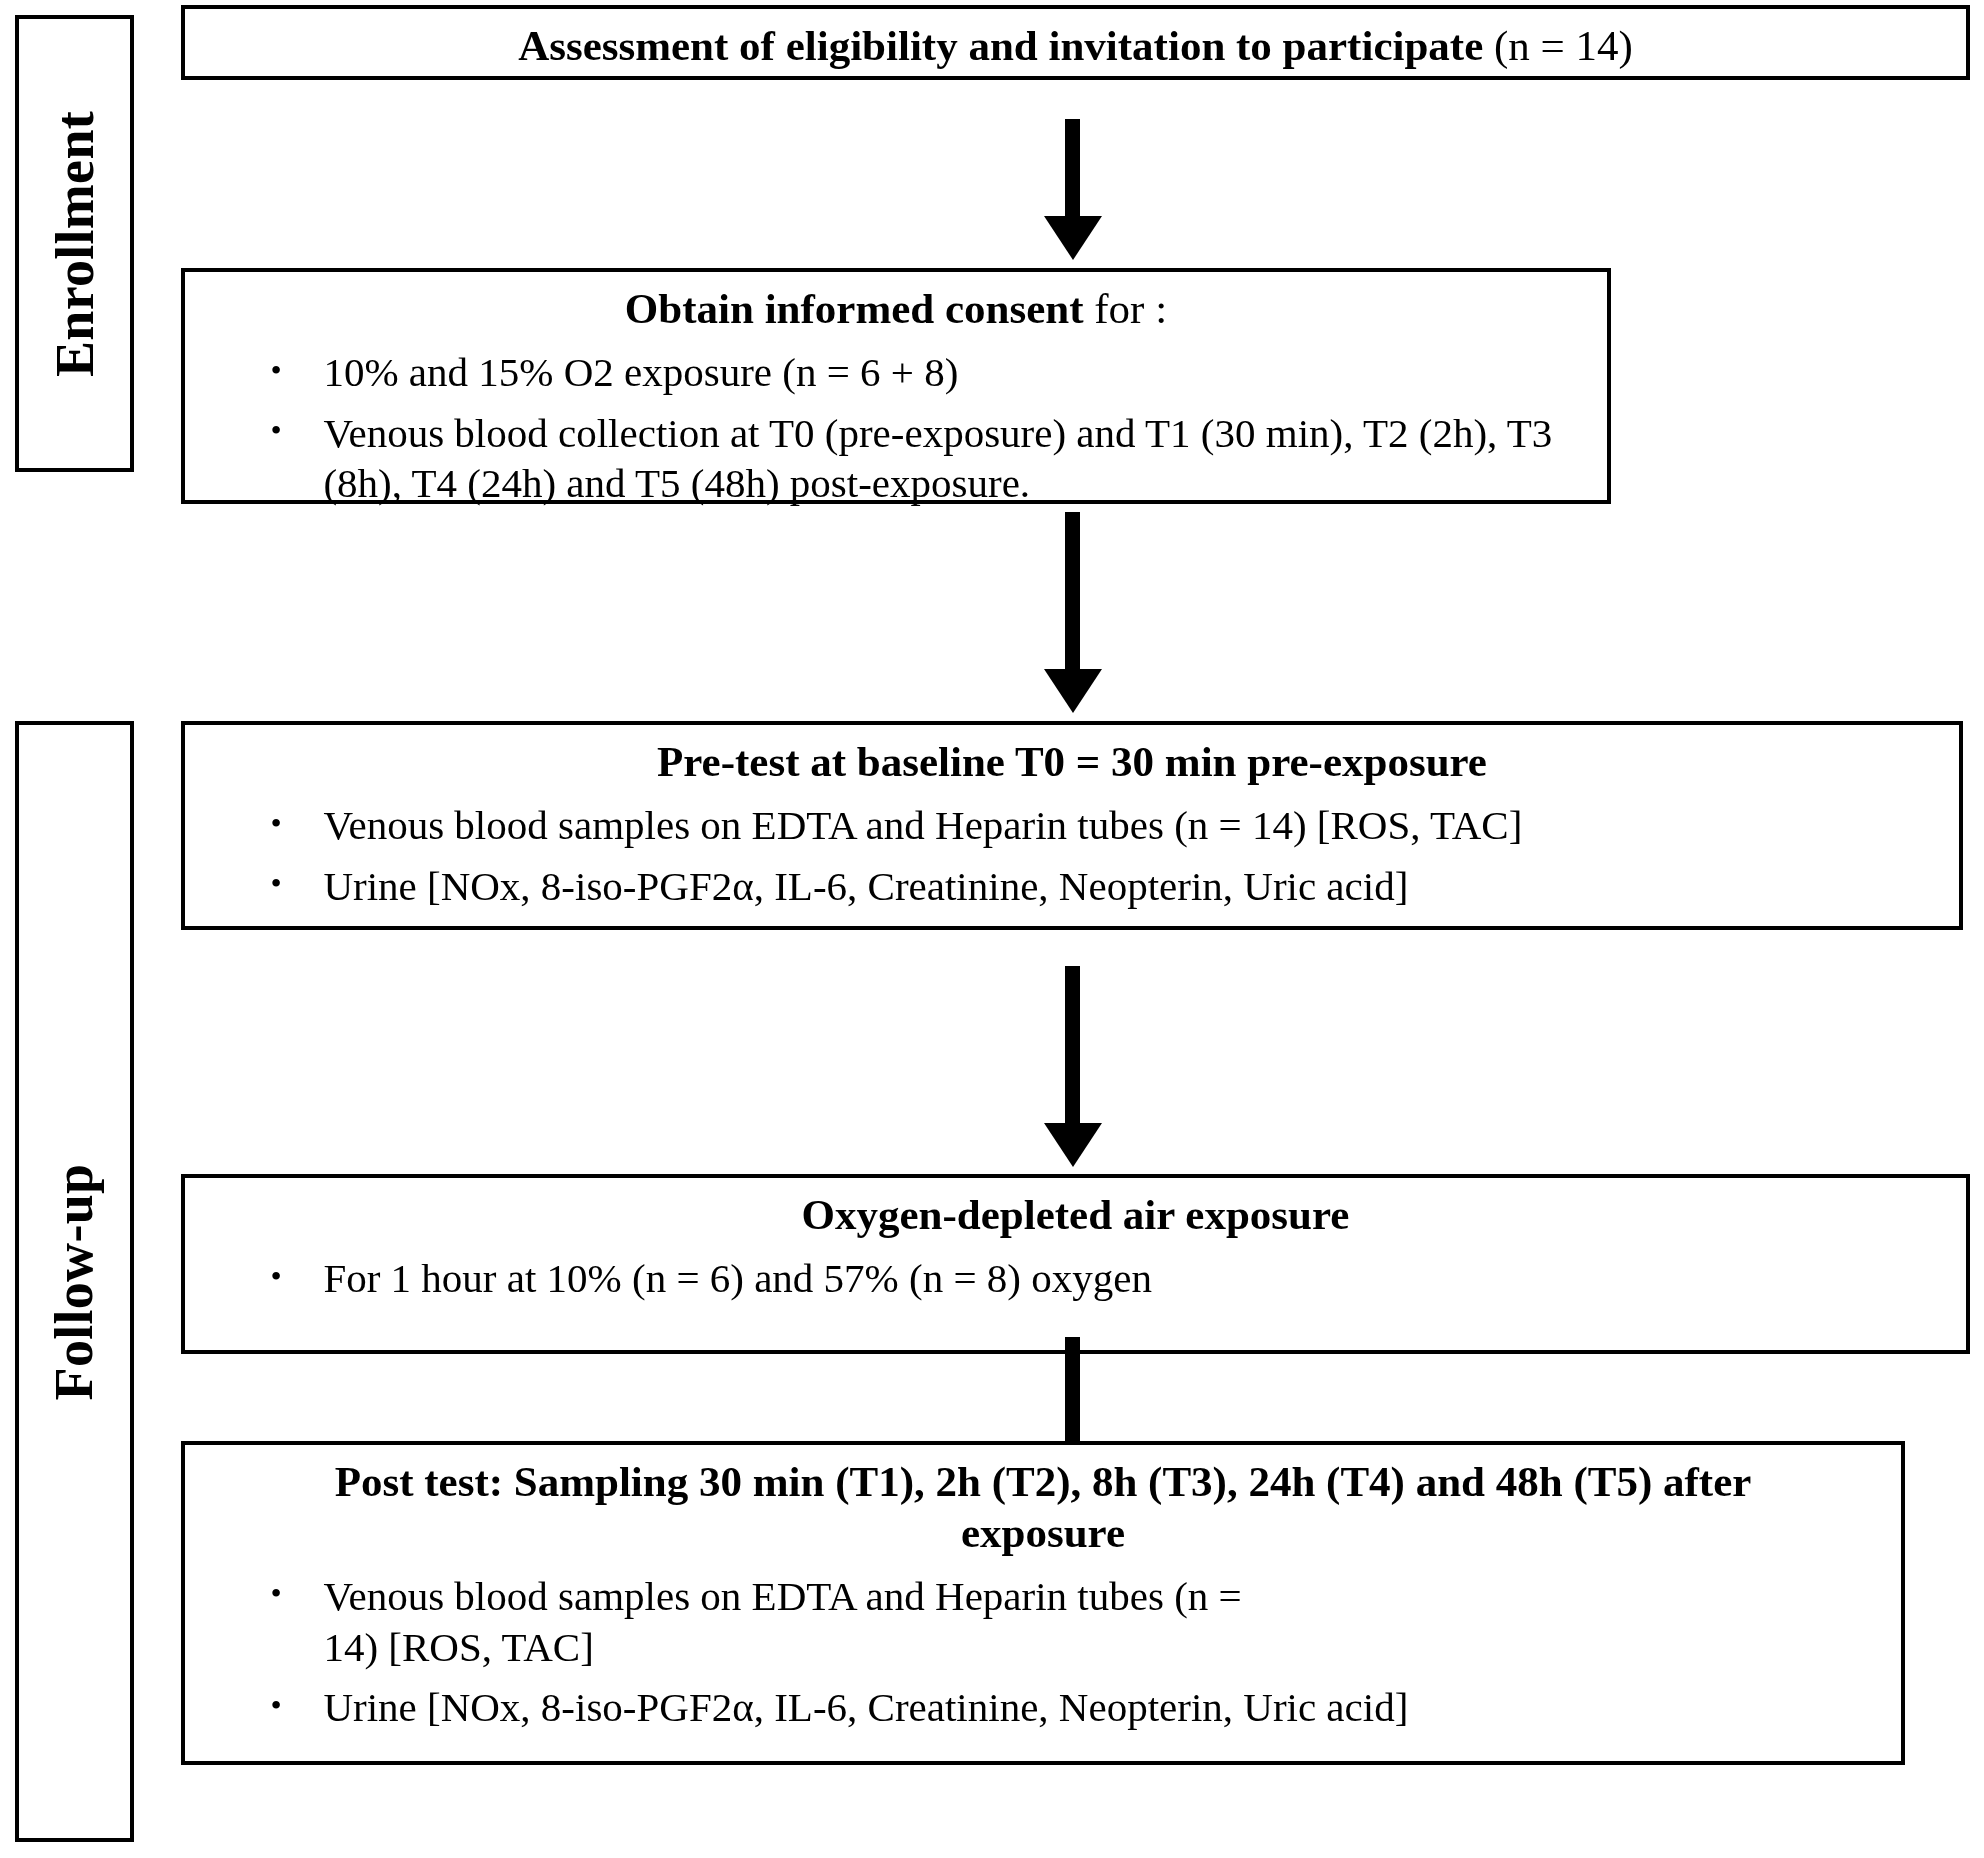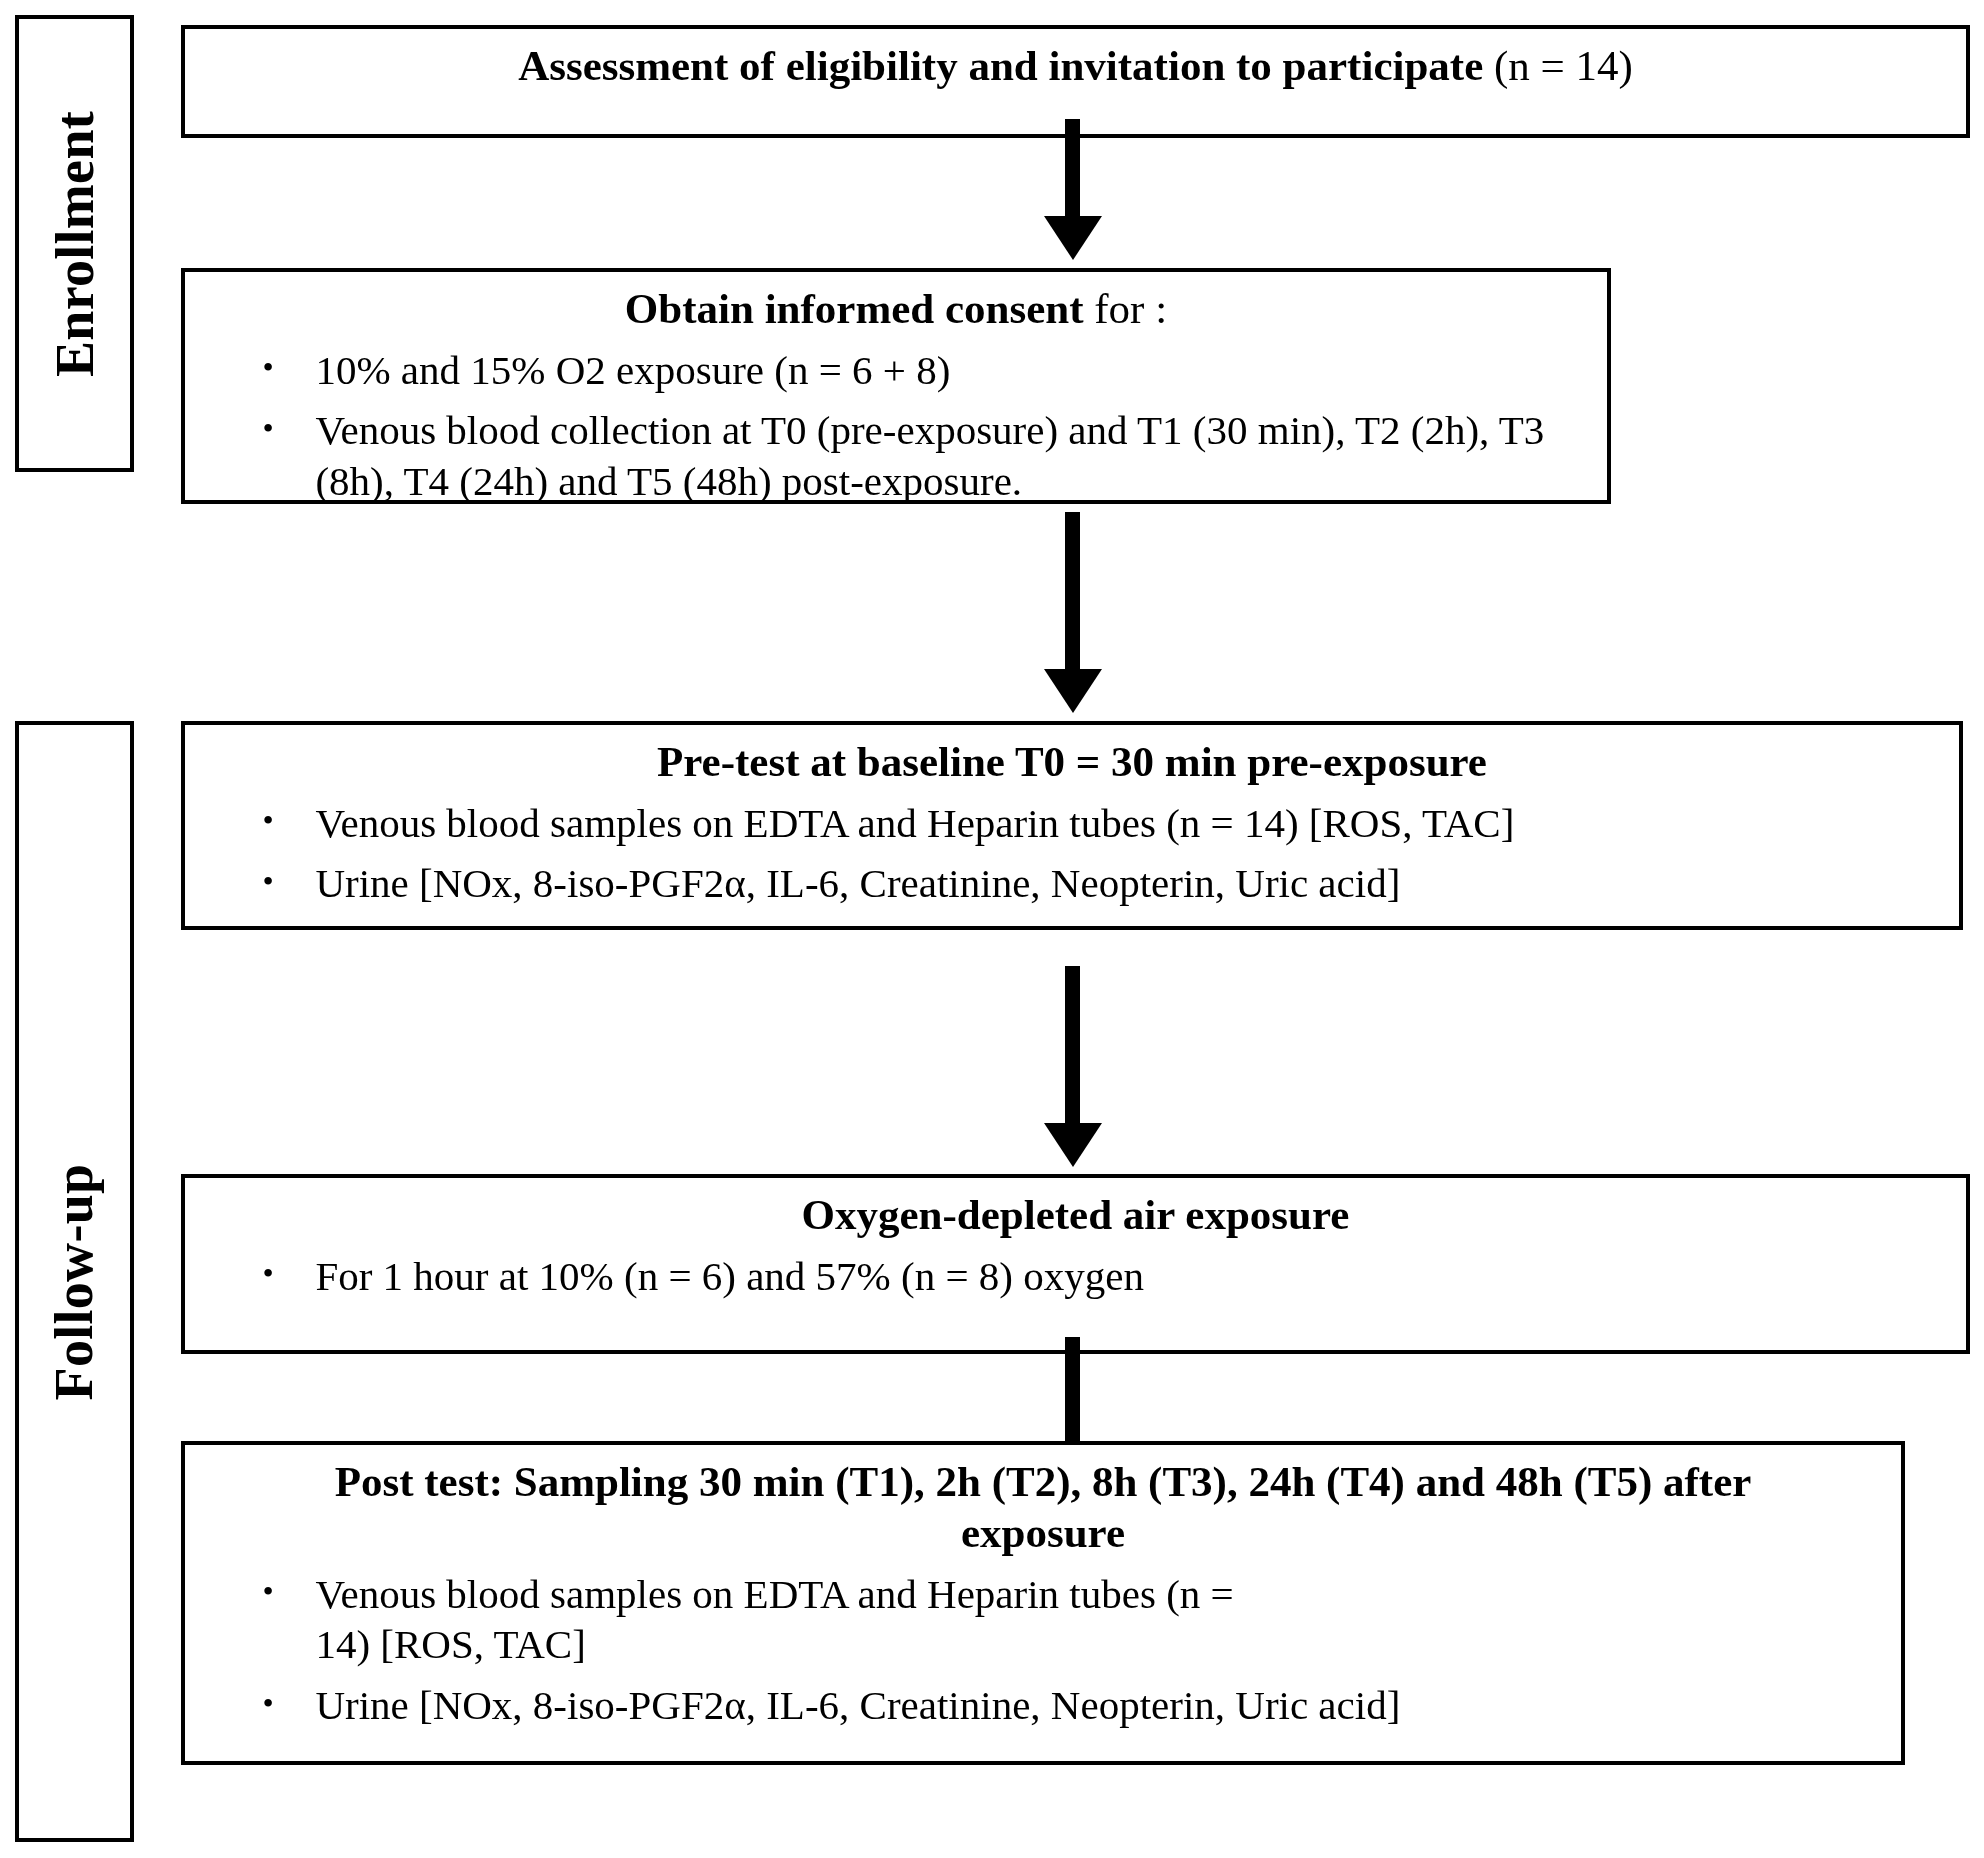--- a/index.html
+++ b/index.html
@@ -50,21 +50,21 @@
     text-align: center;
     font-weight: bold;
     font-size: 43px;
     line-height: 1.18;
   }
   .step-title .reg {
     font-weight: normal;
   }
   .bullets {
     list-style: none;
-    margin: 4px;
+    margin: 12px;
     padding: 0;
   }
   .bullets li {
     position: relative;
     font-size: 41px;
     line-height: 1.24;
     padding-left: 103px;
     margin-top: 9.7px;
   }
   .bullets li::before {
@@ -109,21 +109,21 @@
 <div id="canvas">
 
   <div class="phase-box" style="left:15px; top:15px; width:119px; height:457px;">
     <div class="phase-label">Enrollment</div>
   </div>
 
   <div class="phase-box" style="left:15px; top:721px; width:119px; height:1121px;">
     <div class="phase-label">Follow-up</div>
   </div>
 
-  <div class="step-box title-only-box" style="left:181px; top:25px; width:1789px; height:113px;">
+  <div class="step-box title-only-box" style="left:181px; top:5px; width:1789px; height:75px;">
     <div class="step-title">
       <span>Assessment of eligibility and invitation to participate</span><span class="reg"> (n = 14)</span>
     </div>
   </div>
 
   <div class="arrow" style="left:1021px; top:119px; width:103px; height:141px;">
     <div class="shaft" style="height:98px;"></div>
     <div class="head"></div>
   </div>
 

